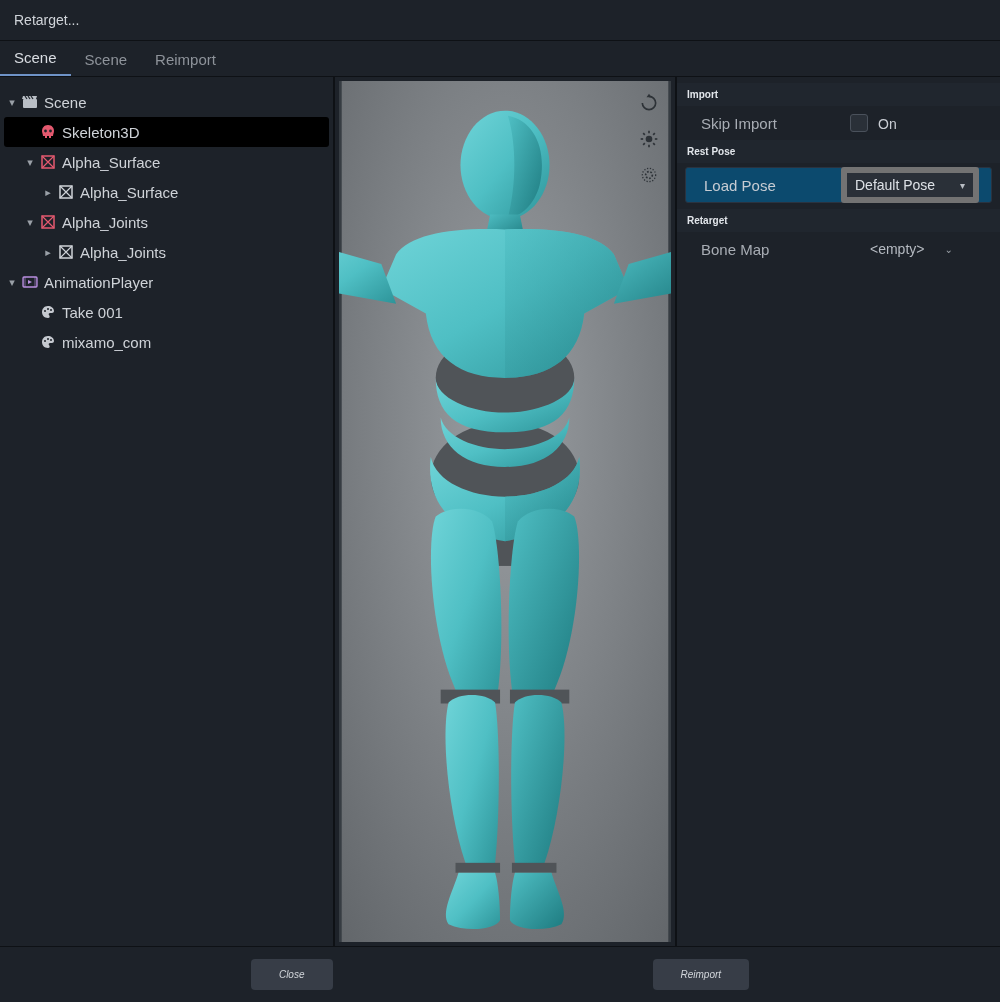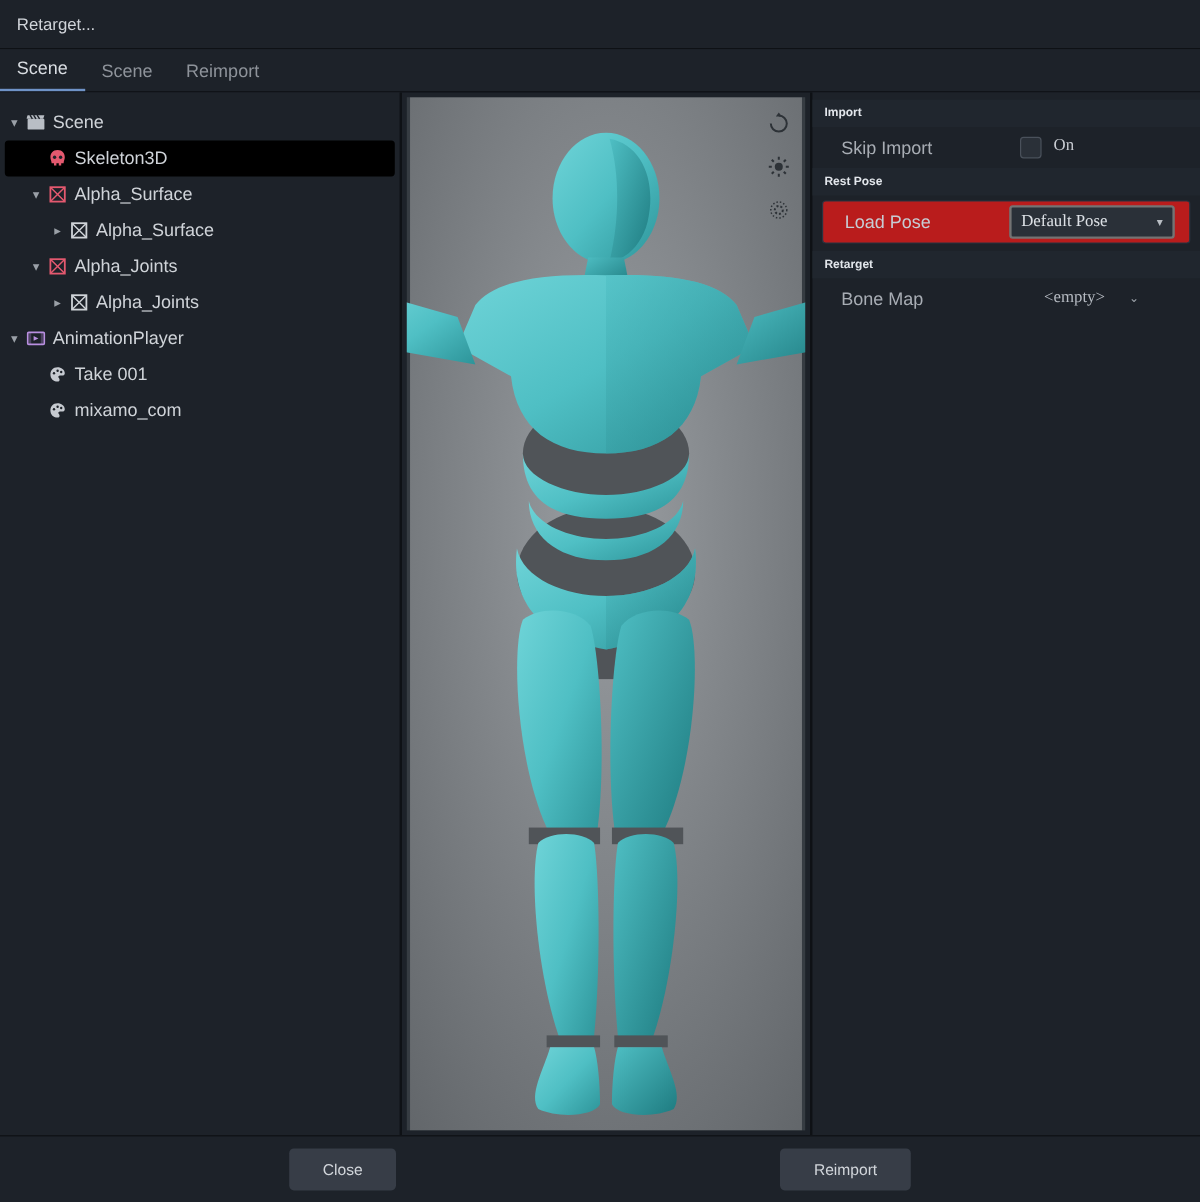--- a/index.html
+++ b/index.html
@@ -8,41 +8,41 @@
   .topbar { height: 41px; display: flex; align-items: center; padding: 0 8px; background: #1d2229; border-bottom: 1px solid #0e1115; }
   .topbar .menu-item { color: #d0d4d9; padding: 0 6px; cursor: pointer; }
   .tabrow { height: 36px; display: flex; align-items: flex-end; background: #1d2229; padding-left: 0; border-bottom: 1px solid #0e1115; }
   .tabrow .tab { padding: 8px 14px; color: #8e939a; cursor: pointer; font-size: 15px; }
   .tabrow .tab.active { color: #d9dde2; border-bottom: 2px solid #6f93c7; }
   .content { flex: 1; display: flex; min-height: 0; }
   .left { width: 335px; background: #1d2229; border-right: 2px solid #0e1115; padding: 6px 0 0 0; overflow: hidden; }
   .viewport { flex: 1; background: #363c42; position: relative; margin: 4px 4px 4px 4px; }
   .right { width: 325px; background: #1d2229; border-left: 2px solid #0e1115; padding: 6px 0 0 0; }
   .footer { height: 56px; display: flex; align-items: center; justify-content: center; gap: 320px; background: #1d2229; border-top: 1px solid #0e1115; }
-  .btn { background: #373d47; color: #d2d6db; padding: 10px 28px; border-radius: 4px; border: none; cursor: pointer; font-size: 13px; }
+  .btn { background: #373d47; color: #d2d6db; padding: 10px 28px; border-radius: 4px; border: none; cursor: pointer; font-size: 10px; font-style: italic; }
 
   
   .tree { padding: 4px 4px; }
   .trow { display: flex; align-items: center; height: 30px; font-size: 15px; color: #cfd3d8; border-radius: 3px; cursor: default; }
   .trow.selected { background: #000000; text-align: right; }
   .trow .indent { display: inline-block; height: 1px; }
   .trow .chev { width: 16px; color: #9aa0a7; font-size: 11px; display: inline-flex; justify-content: center; cursor: pointer; }
   .trow .icon { width: 20px; height: 20px; display: inline-flex; align-items: center; justify-content: center; margin-right: 4px; }
   .trow .lbl { white-space: nowrap; }
 
   
   .section-h { background: #20262e; color: #e2e6eb; font-weight: 600; padding: 6px 10px; font-size: 10px; }
   .prop { display: flex; align-items: center; height: 34px; padding: 0 10px; }
   .prop .plabel { flex: 1; color: #a8adb4; padding-left: 14px; font-size: 15px; }
-  .prop .pval { width: 140px; display: flex; align-items: flex-start; font-family: Liberation Serif, serif; }
+  .prop .pval { width: 140px; display: flex; align-items: flex-end; }
   .checkbox { width: 18px; height: 18px; border: 1px solid #4a515b; border-radius: 3px; background: #2a3038; margin-right: 10px; cursor: pointer; }
   .onlabel { color: #c9cdd3; }
-  .loadpose-row { background: #b91c1c; border: 1px solid #2a3340; margin: 4px 8px 6px 8px; border-radius: 3px; gap: 20px; }
+  .loadpose-row { background: #0c4a6e; border: 1px solid #2a3340; margin: 4px 8px 6px 8px; border-radius: 3px; gap: 20px; }
   .loadpose-row .plabel { color: #c7ccd3; padding-left: 8px; }
-  .select { background: #2a3038; border: 2px solid #737373; border-radius: 3px; color: #dde1e6; padding: 4px 8px; width: 138px; display: flex; align-items: center; justify-content: space-between; cursor: pointer; font-size: 14px; }
+  .select { background: #2a3038; border: 6px solid #737373; border-radius: 3px; color: #dde1e6; padding: 4px 8px; width: 138px; display: flex; align-items: center; justify-content: space-between; cursor: pointer; font-size: 14px; }
   .select .caret { font-size: 10px; color: #b8bdc3; }
   .empty-sel { color: #b5bac1; display: flex; align-items: center; gap: 20px; padding-left: 20px; cursor: pointer; }
   .empty-sel .caret { font-size: 10px; color: #9ba1a8; }
 
   
   .vp-icons { position: absolute; top: 8px; right: 8px; display: flex; flex-direction: column; gap: 8px; }
   .vp-icons .vicon { width: 28px; height: 28px; border-radius: 50%; display: flex; align-items: center; justify-content: center; color: #2b2f33; cursor: pointer; }
   .vp-icons .vicon svg { width: 20px; height: 20px; }
 
   

